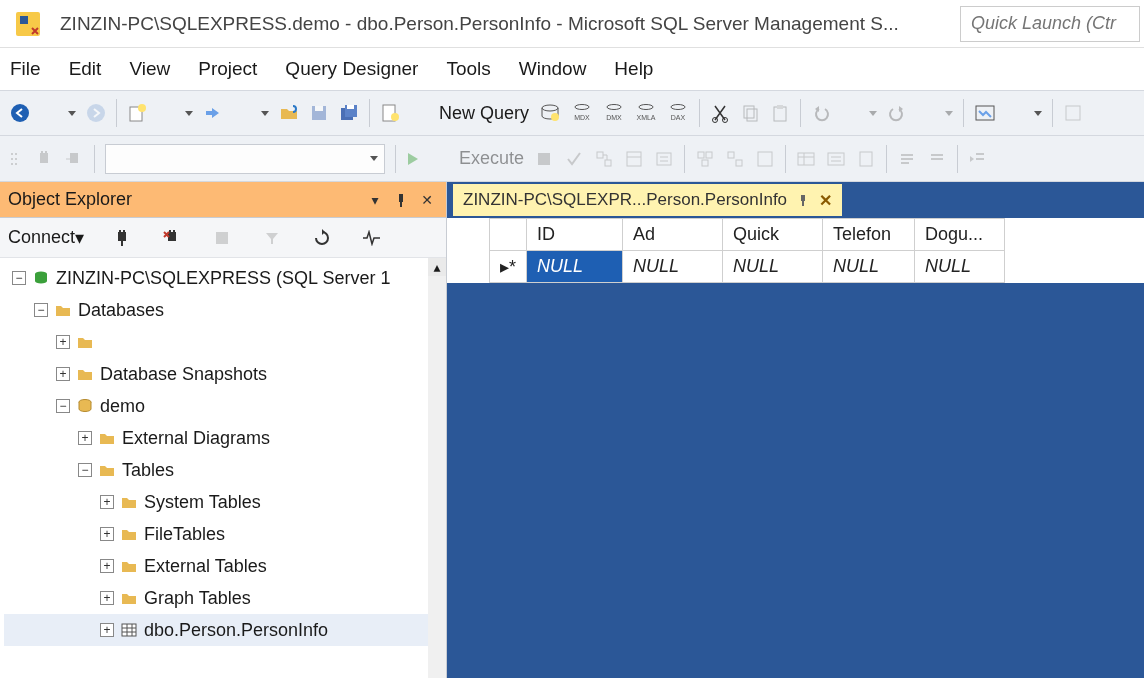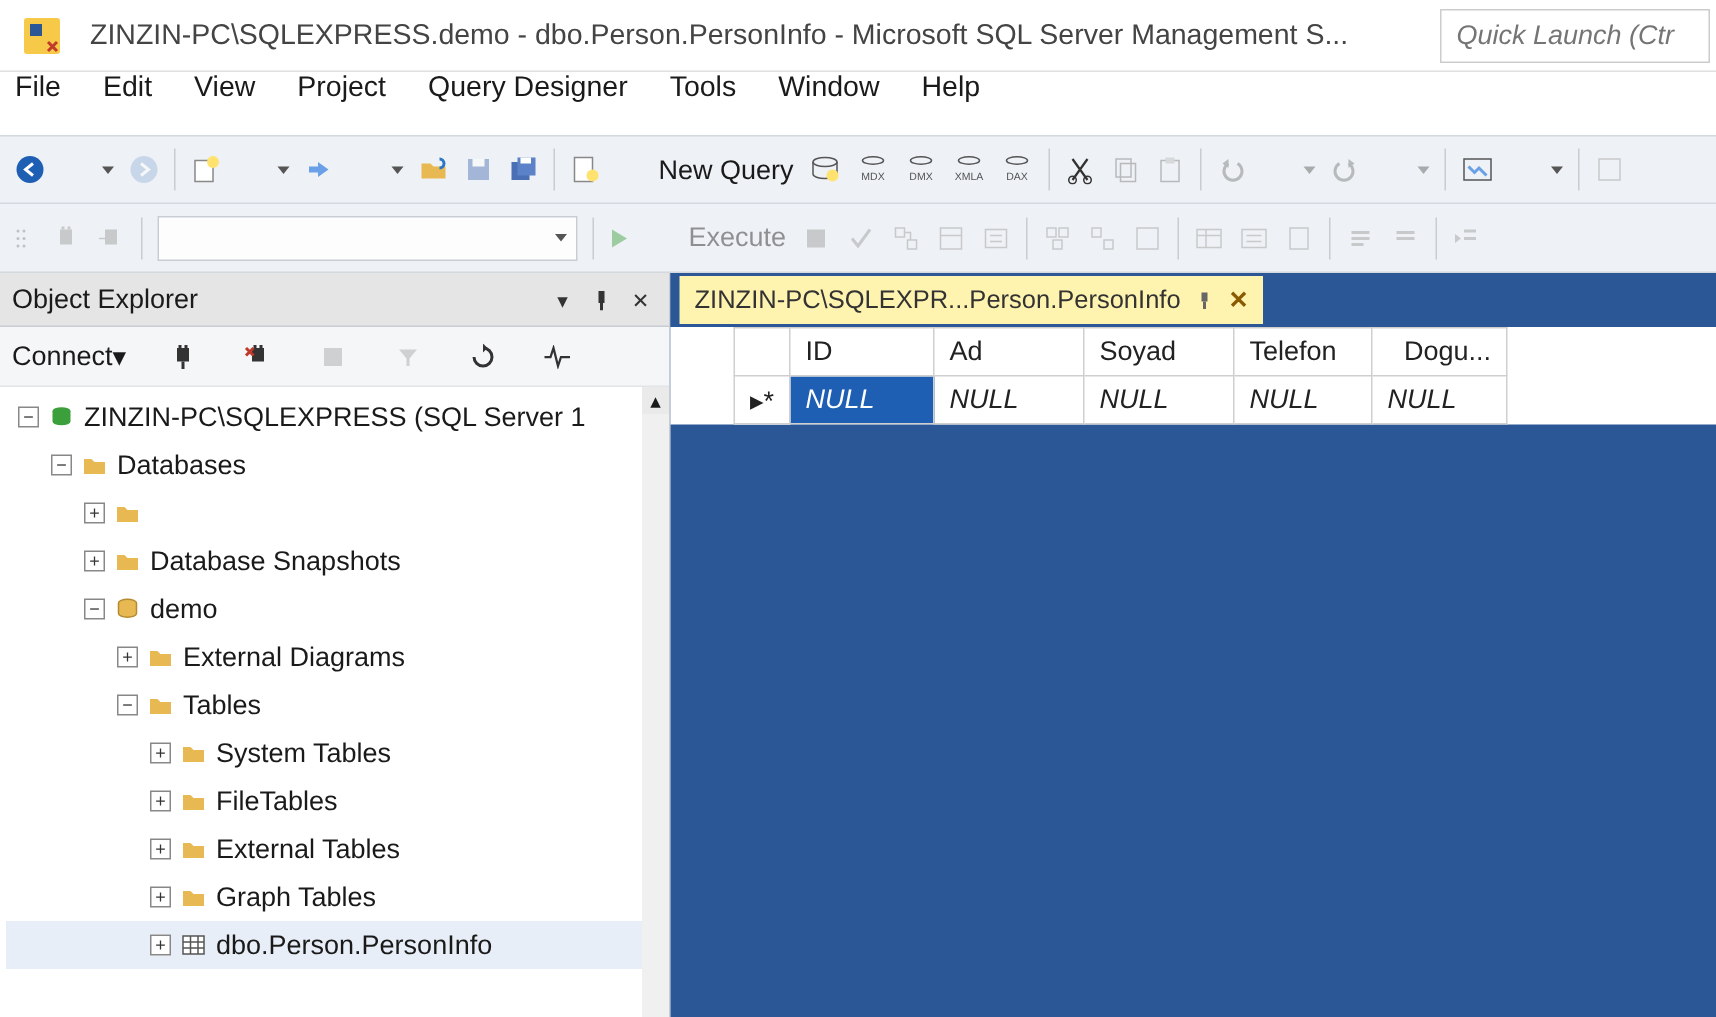--- a/index.html
+++ b/index.html
@@ -3,36 +3,36 @@
 <meta charset="utf-8">
 <style>
 * { box-sizing: border-box; margin: 0; padding: 0; }
 body { font-family: "Segoe UI", Arial, sans-serif; font-size: 14px; background: #fff; color: #1a1a1a; width: 1144px; height: 678px; overflow: hidden; }
 
 .titlebar { display: flex; align-items: center; height: 48px; background: #fff; border-bottom: 1px solid #e0e0e0; }
 .titlebar .app-icon { width: 40px; height: 40px; display: flex; align-items: center; justify-content: center; margin-left: 8px; }
 .titlebar .title { font-size: 19px; color: #444; margin-left: 12px; white-space: nowrap; overflow: hidden; text-overflow: ellipsis; flex: 1; }
 .quick-launch { width: 180px; height: 36px; border: 1px solid #ccc; margin-right: 4px; padding: 4px 10px; font-size: 18px; color: #666; font-style: italic; background: #fff; }
 
-.menubar { display: flex; height: 42px; background: #fff; padding-left: 10px; gap: 28px; }
+.menubar { display: flex; align-items: center; height: 42px; background: #fff; padding-left: 10px; gap: 28px; }
 .menubar .menu-item { font-size: 19px; color: #1a1a1a; cursor: default; }
 
 .toolbar { display: flex; align-items: center; height: 46px; background: #eef1f5; border-top: 1px solid #d4d8df; border-bottom: 1px solid #d4d8df; padding: 0 6px; gap: 2px; }
 .toolbar2 { display: flex; align-items: center; height: 46px; background: #eef1f5; border-bottom: 1px solid #d4d8df; padding: 0 0; gap: 2px; }
 .tbtn { display: inline-flex; align-items: center; justify-content: center; min-width: 28px; height: 32px; padding: 0 4px; color: #3b3f46; gap: 35px; }
 .tbtn.disabled { opacity: 0.45; }
 .tsep { width: 1px; height: 28px; background: #c8ccd3; margin: 0 4px; }
 .caret { width: 0; height: 0; border-left: 4px solid transparent; border-right: 4px solid transparent; border-top: 5px solid #555; margin-left: 3px; }
 .tb-label { font-size: 18px; color: #1a1a1a; margin-left: 4px; }
 .tb-combo { width: 280px; height: 30px; border: 1px solid #c8ccd3; background: #fdfdfd; margin: 0 4px; display: flex; align-items: center; justify-content: flex-end; padding-right: 6px; }
 
 .workspace { display: flex; height: calc(678px - 48px - 42px - 46px - 46px); }
 
 .object-explorer { width: 447px; background: #f5f6f8; border-right: 1px solid #c8ccd3; display: flex; flex-direction: column; }
-.oe-header { display: flex; align-items: center; height: 36px; background: #e5e5e5; border-bottom: 1px solid #c8ccd3; padding: 0 8px; }
+.oe-header { display: flex; align-items: center; height: 36px; background: #fdba74; border-bottom: 1px solid #c8ccd3; padding: 0 8px; }
 .oe-header .title { font-size: 18px; color: #1a1a1a; flex: 1; }
 .oe-header .hbtn { width: 22px; height: 22px; display: inline-flex; align-items: center; justify-content: center; color: #333; margin-left: 4px; }
 .oe-toolbar { display: flex; align-items: center; height: 40px; background: #f5f6f8; padding: 0 8px; gap: 26px; border-bottom: 1px solid #e2e4e8; }
 .oe-toolbar .connect { font-size: 18px; display: inline-flex; align-items: center; }
 .oe-toolbar .ibtn { display: inline-flex; align-items: center; justify-content: center; width: 24px; height: 24px; color: #333; }
 .oe-toolbar .ibtn.disabled { opacity: 0.4; }
 
 .tree { flex: 1; overflow: auto; background: #fff; padding: 4px 0 4px 4px; position: relative; }
 .tree-scrollbar { position: absolute; right: 0; top: 0; width: 18px; height: 100%; background: #f0f0f0; }
 .tree-scrollbar .thumb-up { position: absolute; top: 0; width: 18px; height: 18px; background: #eaeaea; display:flex; align-items:center; justify-content:center; }
@@ -47,21 +47,21 @@
 .tab { display: flex; align-items: center; height: 32px; background: #fff3b0; padding: 0 10px; font-size: 17px; color: #333; gap: 10px; }
 .tab .pin { color: #666; font-size: 15px; }
 .tab .close { color: #8a5a00; font-weight: bold; font-size: 16px; }
 .grid-wrap { background: #fff; flex: 0 0 auto; }
 .grid { border-collapse: collapse; margin-left: 42px; }
 .grid th, .grid td { border: 1px solid #cfcfcf; padding: 4px 10px; font-size: 18px; text-align: left; height: 32px; }
 .grid th { background: #fff; font-weight: 400; color: #222; }
 .grid .rowhdr { width: 34px; background: #fff; text-align: center; color: #222; }
 .grid .null { font-style: italic; color: #222; }
 .grid .null.sel { background: #1e5fb3; color: #fff; }
-.grid .col-id { width: 96px; } .grid .col-ad { width: 100px; } .grid .col-soyad { width: 100px; } .grid .col-telefon { width: 92px; } .grid .col-dogu { width: 90px; text-align: right; }
+.grid .col-id { width: 96px; } .grid .col-ad { width: 100px; } .grid .col-soyad { width: 100px; } .grid .col-telefon { width: 92px; } .grid .col-dogu { width: 90px; }
 
 svg { display: block; }
 </style>
 </head>
 <body>
 
 <div class="titlebar">
   <div class="app-icon">
     <svg width="28" height="28" viewBox="0 0 28 28">
       <rect x="2" y="2" width="24" height="24" fill="#f7c948" rx="2"></rect>
@@ -536,21 +536,21 @@
         <span class="close">✕</span>
       </div>
     </div>
     <div class="grid-wrap">
       <table class="grid">
         <tbody>
             <tr>
           <th class="rowhdr"></th>
           <th class="col-id">ID</th>
           <th class="col-ad">Ad</th>
-          <th class="col-soyad">Soyad</th>
+          <th class="col-soyad">Quick</th>
           <th class="col-telefon">Telefon</th>
           <th class="col-dogu">Dogu...</th>
         </tr>
         <tr>
           <td class="rowhdr">▸*</td>
           <td class="null sel">NULL</td>
           <td class="null">NULL</td>
           <td class="null">NULL</td>
           <td class="null">NULL</td>
           <td class="null">NULL</td>

